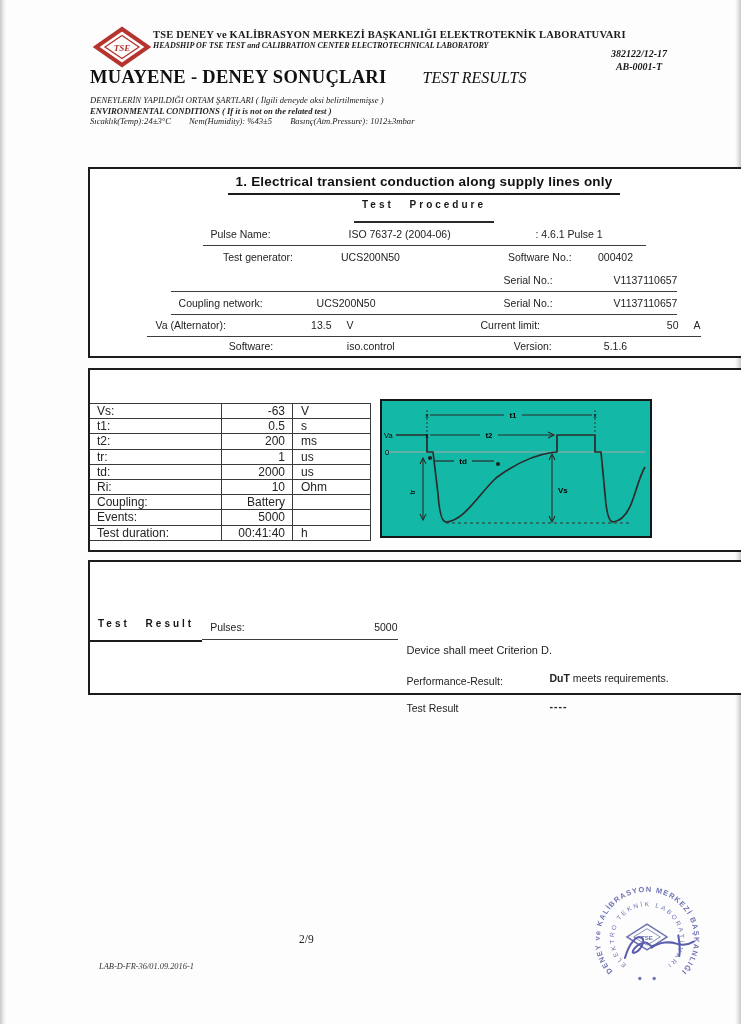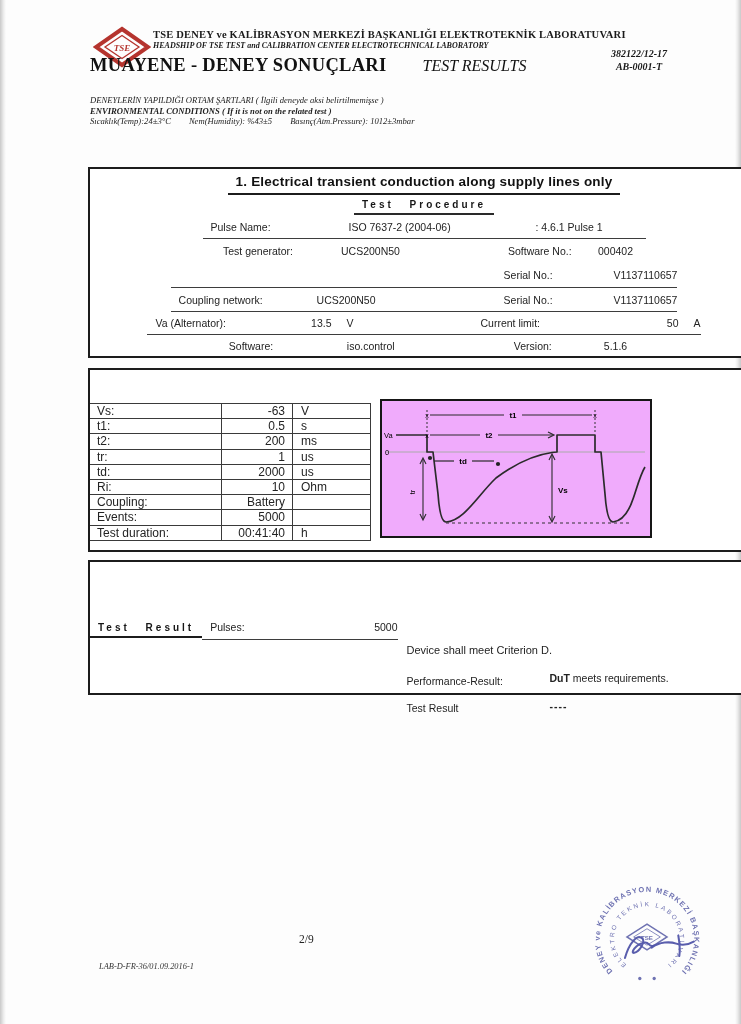--- a/index.html
+++ b/index.html
@@ -12,40 +12,40 @@
            background:linear-gradient(to left,#c9c9c9,#ededed 60%,#fdfdfd); }
 
   
   .tse-logo{ position:absolute; left:93px; top:26px; }
   .org{ position:absolute; left:153px; top:29px; font-family:"Liberation Serif", serif; }
   .org-tr{ font-weight:bold; font-size:10.5px; letter-spacing:.2px; color:#1a1a1a; }
   .org-en{ font-weight:bold; font-style:italic; font-size:8px; margin-top:1px; color:#1a1a1a; }
   .docnums{ position:absolute; left:578px; top:47px; width:122px; text-align:center;
             font-family:"Liberation Serif", serif; font-weight:bold; font-style:italic;
             font-size:10px; line-height:13px; color:#1a1a1a; }
-  .main-title{ position:absolute; left:90px; top:55px; white-space:nowrap; font-family:"Liberation Serif", serif; }
+  .main-title{ position:absolute; left:90px; top:67px; white-space:nowrap; font-family:"Liberation Serif", serif; }
   .main-title .tr{ font-weight:bold; font-size:18.5px; letter-spacing:.3px; color:#111; }
   .main-title .en{ font-style:italic; font-size:16px; margin-left:36px; color:#111; }
   .env{ position:absolute; left:90px; top:95px; font-family:"Liberation Serif", serif;
         font-size:8.6px; line-height:10.6px; color:#222; }
   .env .l1{ font-style:italic; }
   .env .l2{ font-style:italic; font-weight:bold; }
   .env .l3{ font-style:italic; }
   .env .l3 span{ margin-right:18px; }
 
   
   .box{ position:absolute; left:88px; width:672px; border:2px solid #1c1c1c; background:#fff;align-items:center; }
   .box1{ top:167px; height:191px; display:flex; flex-direction:column; }
   .box2{ top:368px; height:184px; }
   .box3{ top:560px; height:135px; display:flex; flex-direction:row; }
 
   .sec-title{ font-size:13.5px; font-weight:bold; color:#111; padding:5px 8px 4px 8px;
               border-bottom:2px solid #1c1c1c; letter-spacing:.2px; }
   .sec-sub{ font-size:10px; font-weight:bold; color:#161616; letter-spacing:3px; word-spacing:10px;
-            padding:4px 8px 3px 8px; border-bottom:2px solid #2a2a2a; }
+            padding:4px 8px 11px 8px; border-bottom:2px solid #2a2a2a; }
 
   
   .prow{ display:grid; grid-template-columns:118px 167px 90px auto; align-items:center;
          padding-left:8px; font-size:10.5px; color:#232323; }
   .bb{ border-bottom:1.5px solid #3d3d3d;gap:20px; }
   .num2{ display:inline-block; width:38px; text-align:right; }
   .num4{ display:inline-block; width:88px; text-align:right; }
   .unit{ display:inline-block; margin-left:15px; }
 
   
@@ -53,21 +53,21 @@
   .setup-table{ position:absolute; left:0; top:33px; width:281px;
                 border-top:1.5px solid #3a3a3a; border-right:1.5px solid #3a3a3a; }
   .srow{ display:grid; grid-template-columns:131px 71px 78px; height:15.2px;
          font-size:12px; color:#232323; border-bottom:1.5px solid #3a3a3a; }
   .srow > div{ display:flex; align-items:center; }
   .scell-l{ padding-left:7px; }
   .scell-v{ justify-content:flex-end; padding-right:7px; border-left:1.5px solid #3a3a3a; }
   .scell-u{ padding-left:8px; border-left:1.5px solid #3a3a3a; }
 
   .diagram{ position:absolute; left:290px; top:29px; width:272px; height:139px;
-            border:2.5px solid #161616; background:#f0abfc; }
+            border:2.5px solid #161616; background:#14b8a6; }
 
   
   .pulses-row{ display:grid; grid-template-columns:144px auto; align-items:center;
                padding-left:8px; height:24px; font-size:10.5px; }
   .free{ position:relative; flex:1; font-size:10.5px; color:#232323; }
   .crit{ position:absolute; left:9px; top:16px; font-size:11px; }
   .perf-label{ position:absolute; left:9px; top:47px; }
   .perf-val{ position:absolute; left:152px; top:44px; }
   .res-label{ position:absolute; left:9px; top:74px; }
   .res-val{ position:absolute; left:152px; top:72px; font-weight:bold; letter-spacing:1px; }

